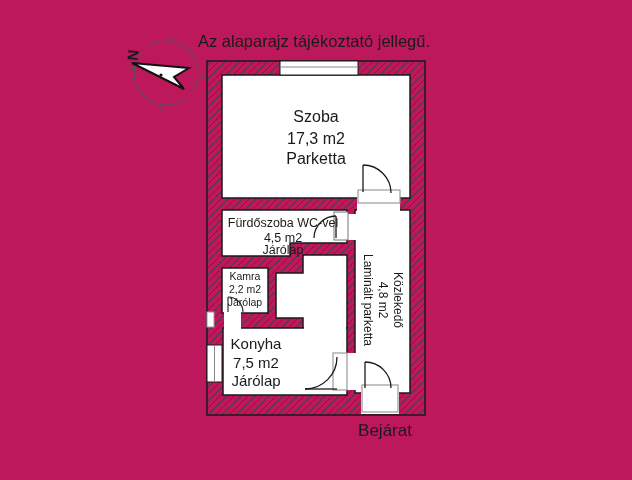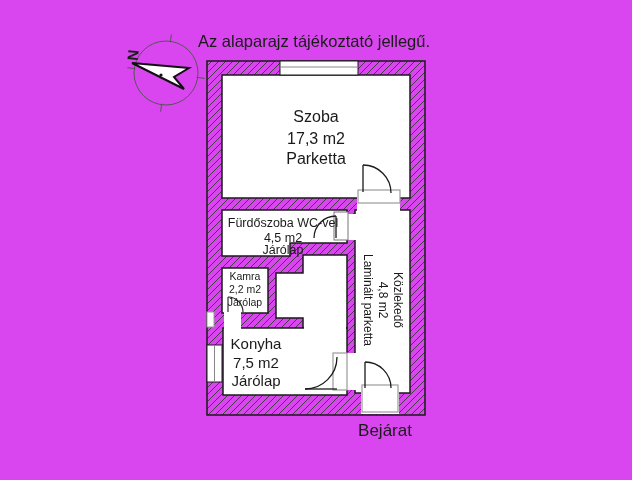--- a/index.html
+++ b/index.html
@@ -1,16 +1,16 @@
 <!DOCTYPE html>
 <html><head>
 <meta charset="utf-8">
 <style>
   html,body{margin:0;padding:0;background:#fff;}
-  .stage{position:relative;width:632px;height:480px;background:#d946ef;overflow:hidden;
+  .stage{position:relative;width:632px;height:480px;background:#be185d;overflow:hidden;
          font-family:"Liberation Sans", sans-serif;}
   svg{position:absolute;left:0;top:0;}
   text{fill:#1a1a1a;}
 </style>
 </head>
 <body>
 
 <div class="stage">
 <svg width="632" height="480" viewBox="0 0 632 480">
   <defs>

